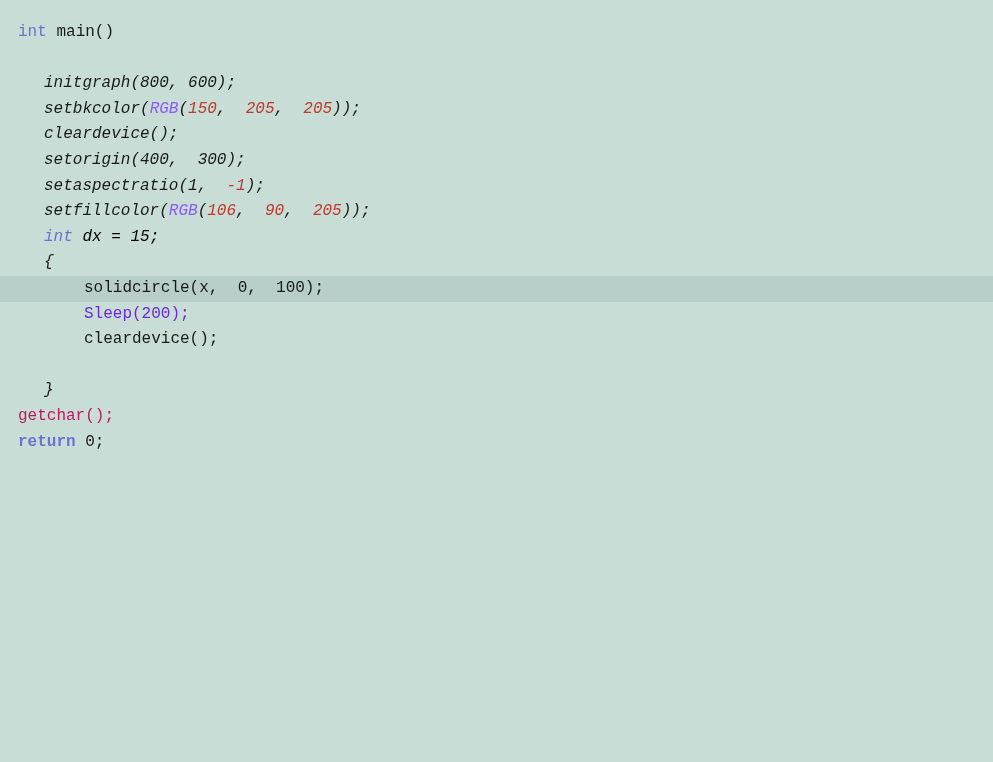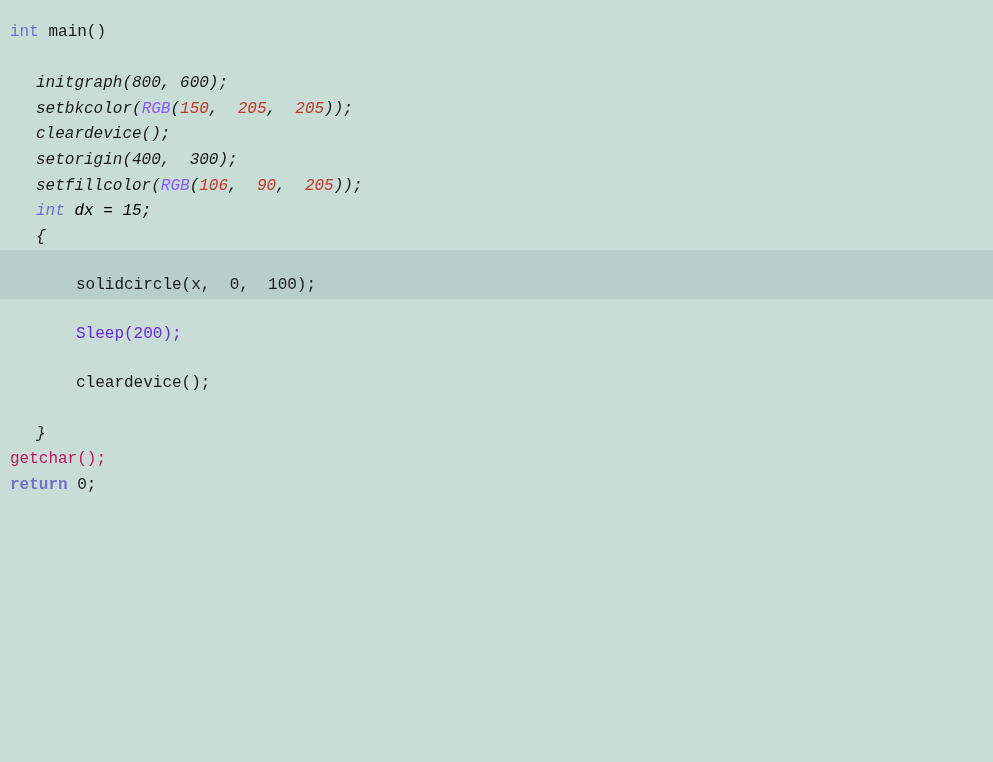--- a/index.html
+++ b/index.html
@@ -22,36 +22,36 @@
     .code-container {
       background-color: #c8ddd5;
       padding: 20px 0 20px 0;
       min-height: 762px;
       position: relative;
     }
 
     .code-line {
       display: flex;
       align-items: baseline;
-      padding: 0 0 0 0;
+      padding: 0 0 0 8px;
       min-height: 25px;
       position: relative;
     }
 
     .code-line.highlighted {
       background-color: #b8cfc9;
     }
 
     .code-content {
       padding-left: 10px;
       white-space: pre;
     }
 
     .indent1 { padding-left: 36px; font-style: italic; }
-    .indent2 { padding-left: 76px; margin-top: 23px; }
+    .indent2 { padding-left: 76px; }
   </style>
 </head>
 <body>
 
 <div class="code-container">
 
   <div class="code-line">
     <span class="code-content"><span style="color:#7070d0;">int</span> <span style="color:#1a1a1a;">main</span><span style="color:#1a1a1a;">()</span></span>
   </div>
 
@@ -68,20 +68,23 @@
   </div>
 
   <div class="code-line">
     <span class="code-content indent1"><span style="color:#1a1a1a;">cleardevice();</span></span>
   </div>
 
   <div class="code-line">
     <span class="code-content indent1"><span style="color:#1a1a1a;margin-top:45px;">setorigin(400,  300);</span></span>
   </div>
 
+  <div class="code-line">
+    <span class="code-content indent1"><span style="color:#1a1a1a;">setaspectratio(1,  </span><span style="color:#c0392b;">-1</span><span style="color:#1a1a1a;">);</span></span>
+  </div>
 
   <div class="code-line">
     <span class="code-content indent1"><span style="color:#1a1a1a;">setfillcolor(</span><span style="color:#8b5cf6;">RGB</span><span style="color:#1a1a1a;">(</span><span style="color:#c0392b;">106</span><span style="color:#1a1a1a;">,  </span><span style="color:#c0392b;">90</span><span style="color:#1a1a1a;">,  </span><span style="color:#c0392b;">205</span><span style="color:#1a1a1a;">));</span></span>
   </div>
 
   <div class="code-line">
     <span class="code-content indent1"><span style="color:#7070d0;">int</span><span style="color:#000000;"> dx = 15;</span></span>
   </div>
 
 

